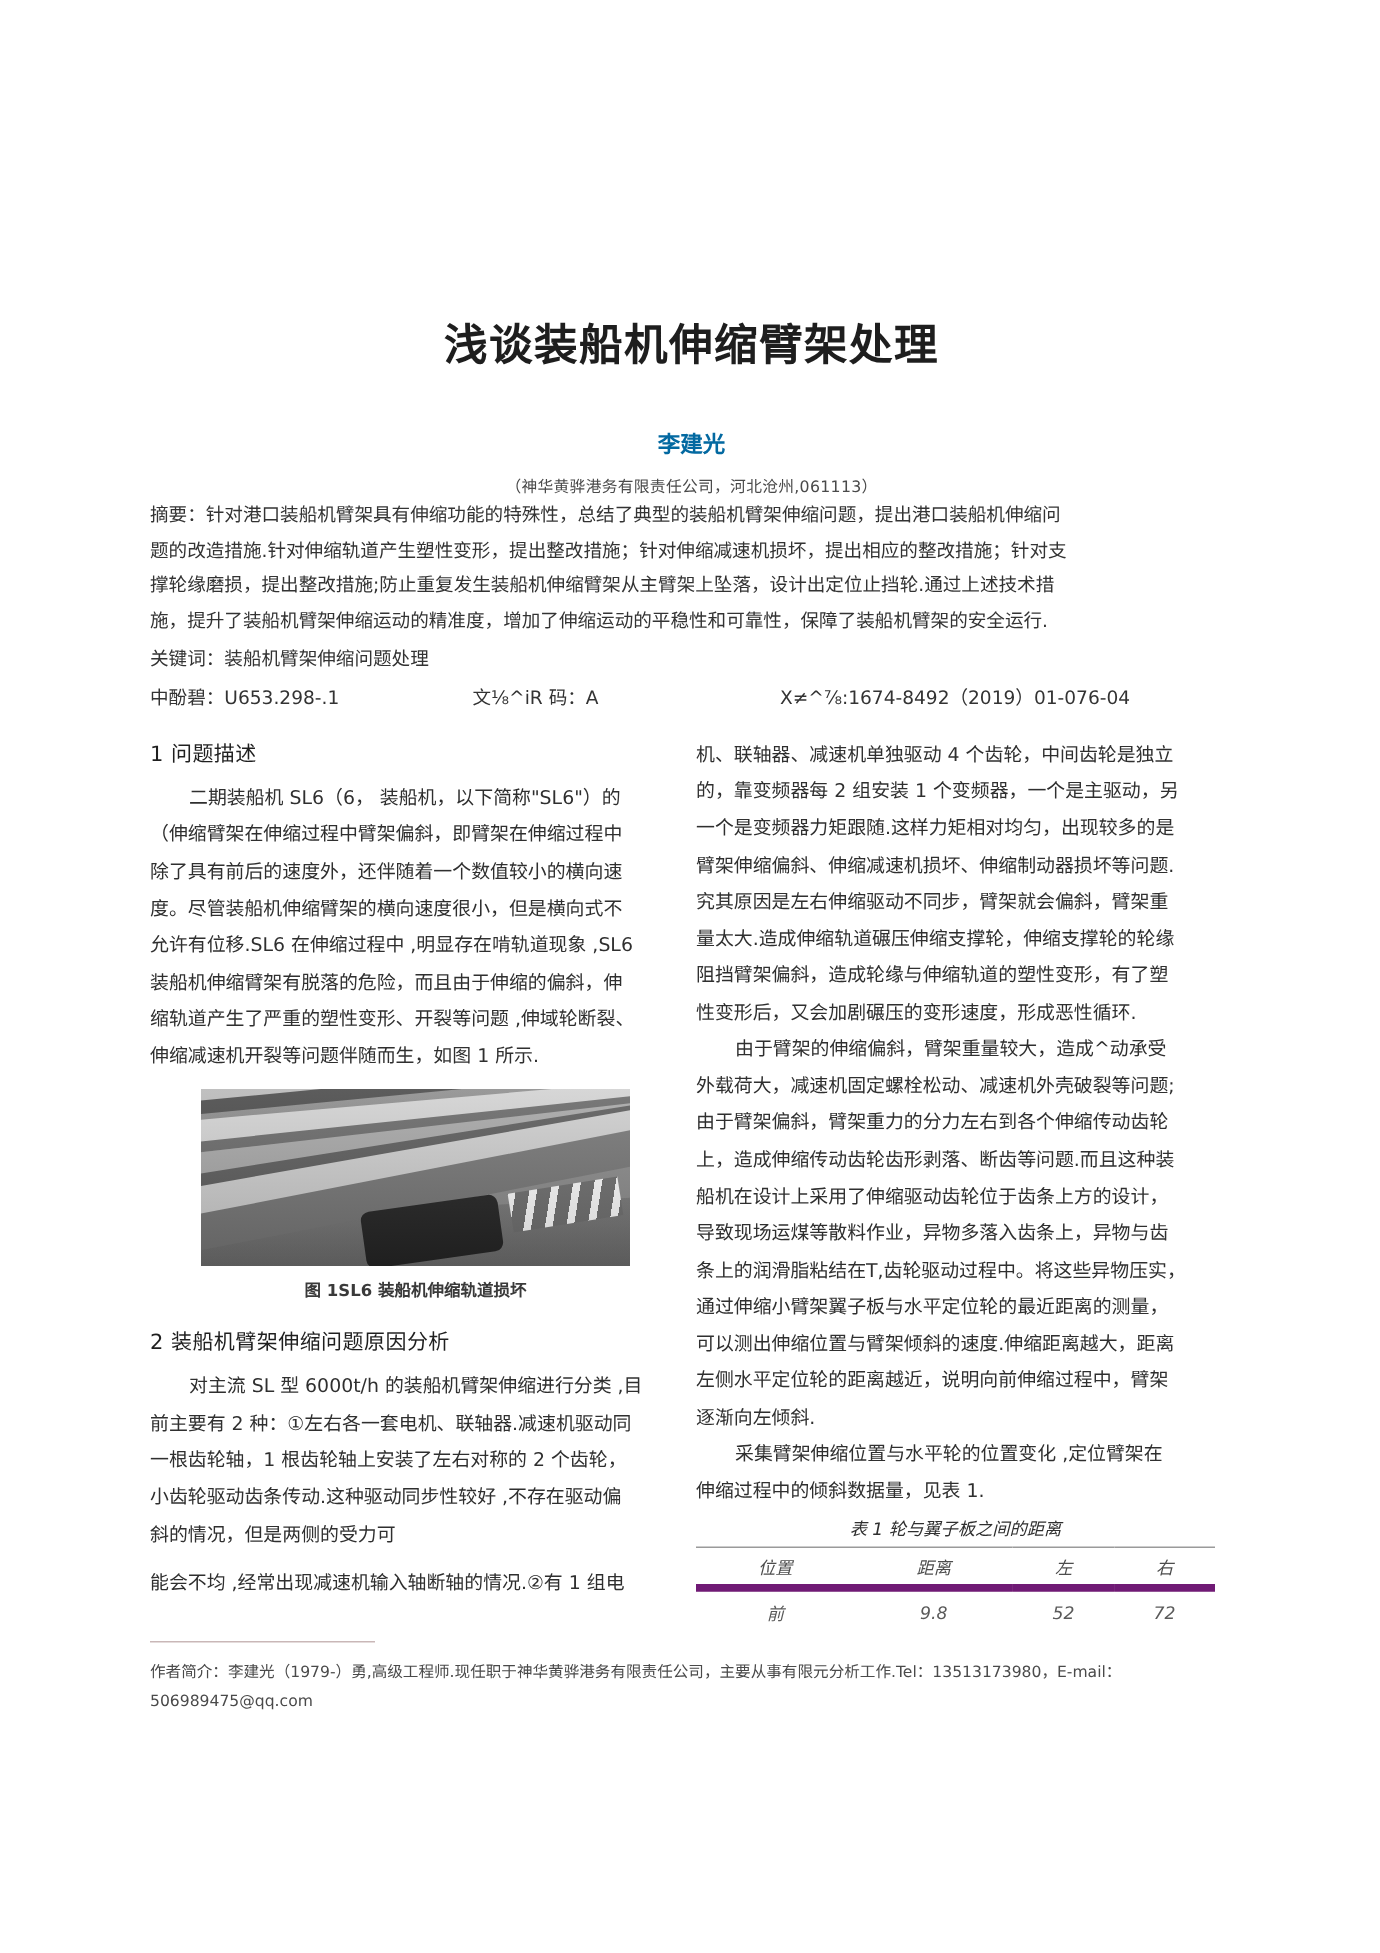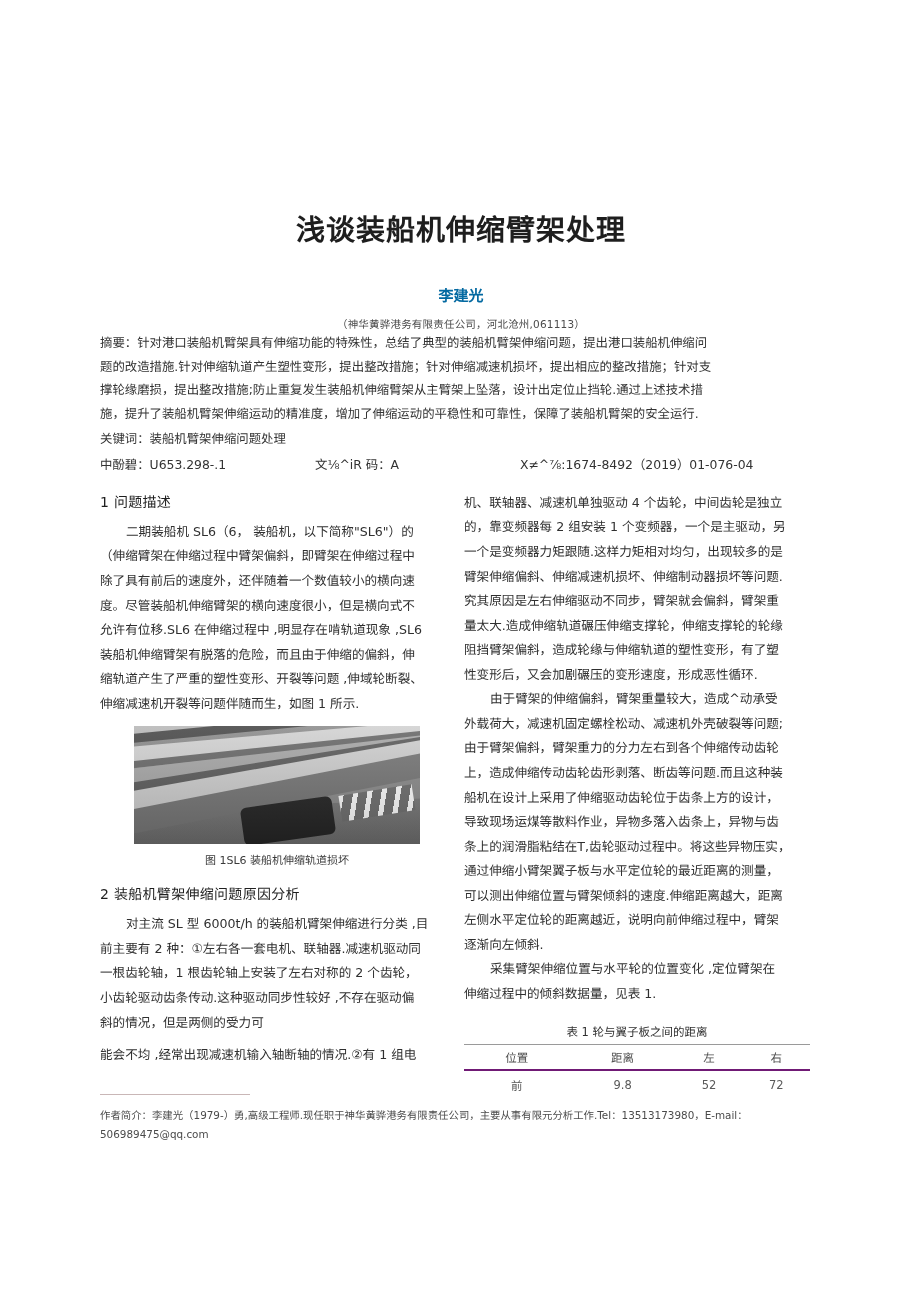--- a/index.html
+++ b/index.html
@@ -96,21 +96,21 @@
     color: #2f2f2f;
     text-align: justify;
     margin: 0;
   }
   .para .ln { display: block; white-space: nowrap; }
   .para .ln.ind { text-indent: 26px; }
   .spacer-8 { height: 8px; }
   .spacer-12 { height: 12px; }
 
   
-  .figure { margin: 10px 0 4px 0; }
+  .figure { margin: 10px 0 4px 0; font-weight: bold; }
   .photo {
     position: relative;
     width: 286px;
     height: 118px;
     margin-left: 34px;
     overflow: hidden;
     background: linear-gradient(#8f8f8f, #6f6f6f);
   }
   .photo .band {
     position: absolute;
@@ -145,38 +145,38 @@
   .fig-caption {
     margin-top: 7px;
     margin-left: 34px;
     width: 286px;
     text-align: center;
     font-size: 11px;
     color: #3a3a3a;
   }
 
   
-  .table-block { margin-top: 17px; }
+  .table-block { margin-top: 4px; font-style: italic; }
   .table-caption {
     text-align: center;
     font-size: 11.5px;
     color: #2f2f2f;
     margin-bottom: 5px;
   }
   table.data {
     width: 100%;
     border-collapse: collapse;
     font-size: 11.5px;
     color: #555;
   }
   table.data thead th {
     font-weight: 400;
     padding: 4px 0 4px 0;
     border-top: 1.4px solid #9a9a9a;
-    border-bottom: 2px solid #701a75;
+    border-bottom: 5px solid #701a75;
     text-align: center;
     color: #4d4d4d;
   }
   table.data tbody td {
     padding: 6px 0 4px 0;
     text-align: center;
     color: #5a5a5a;
   }
 
   

